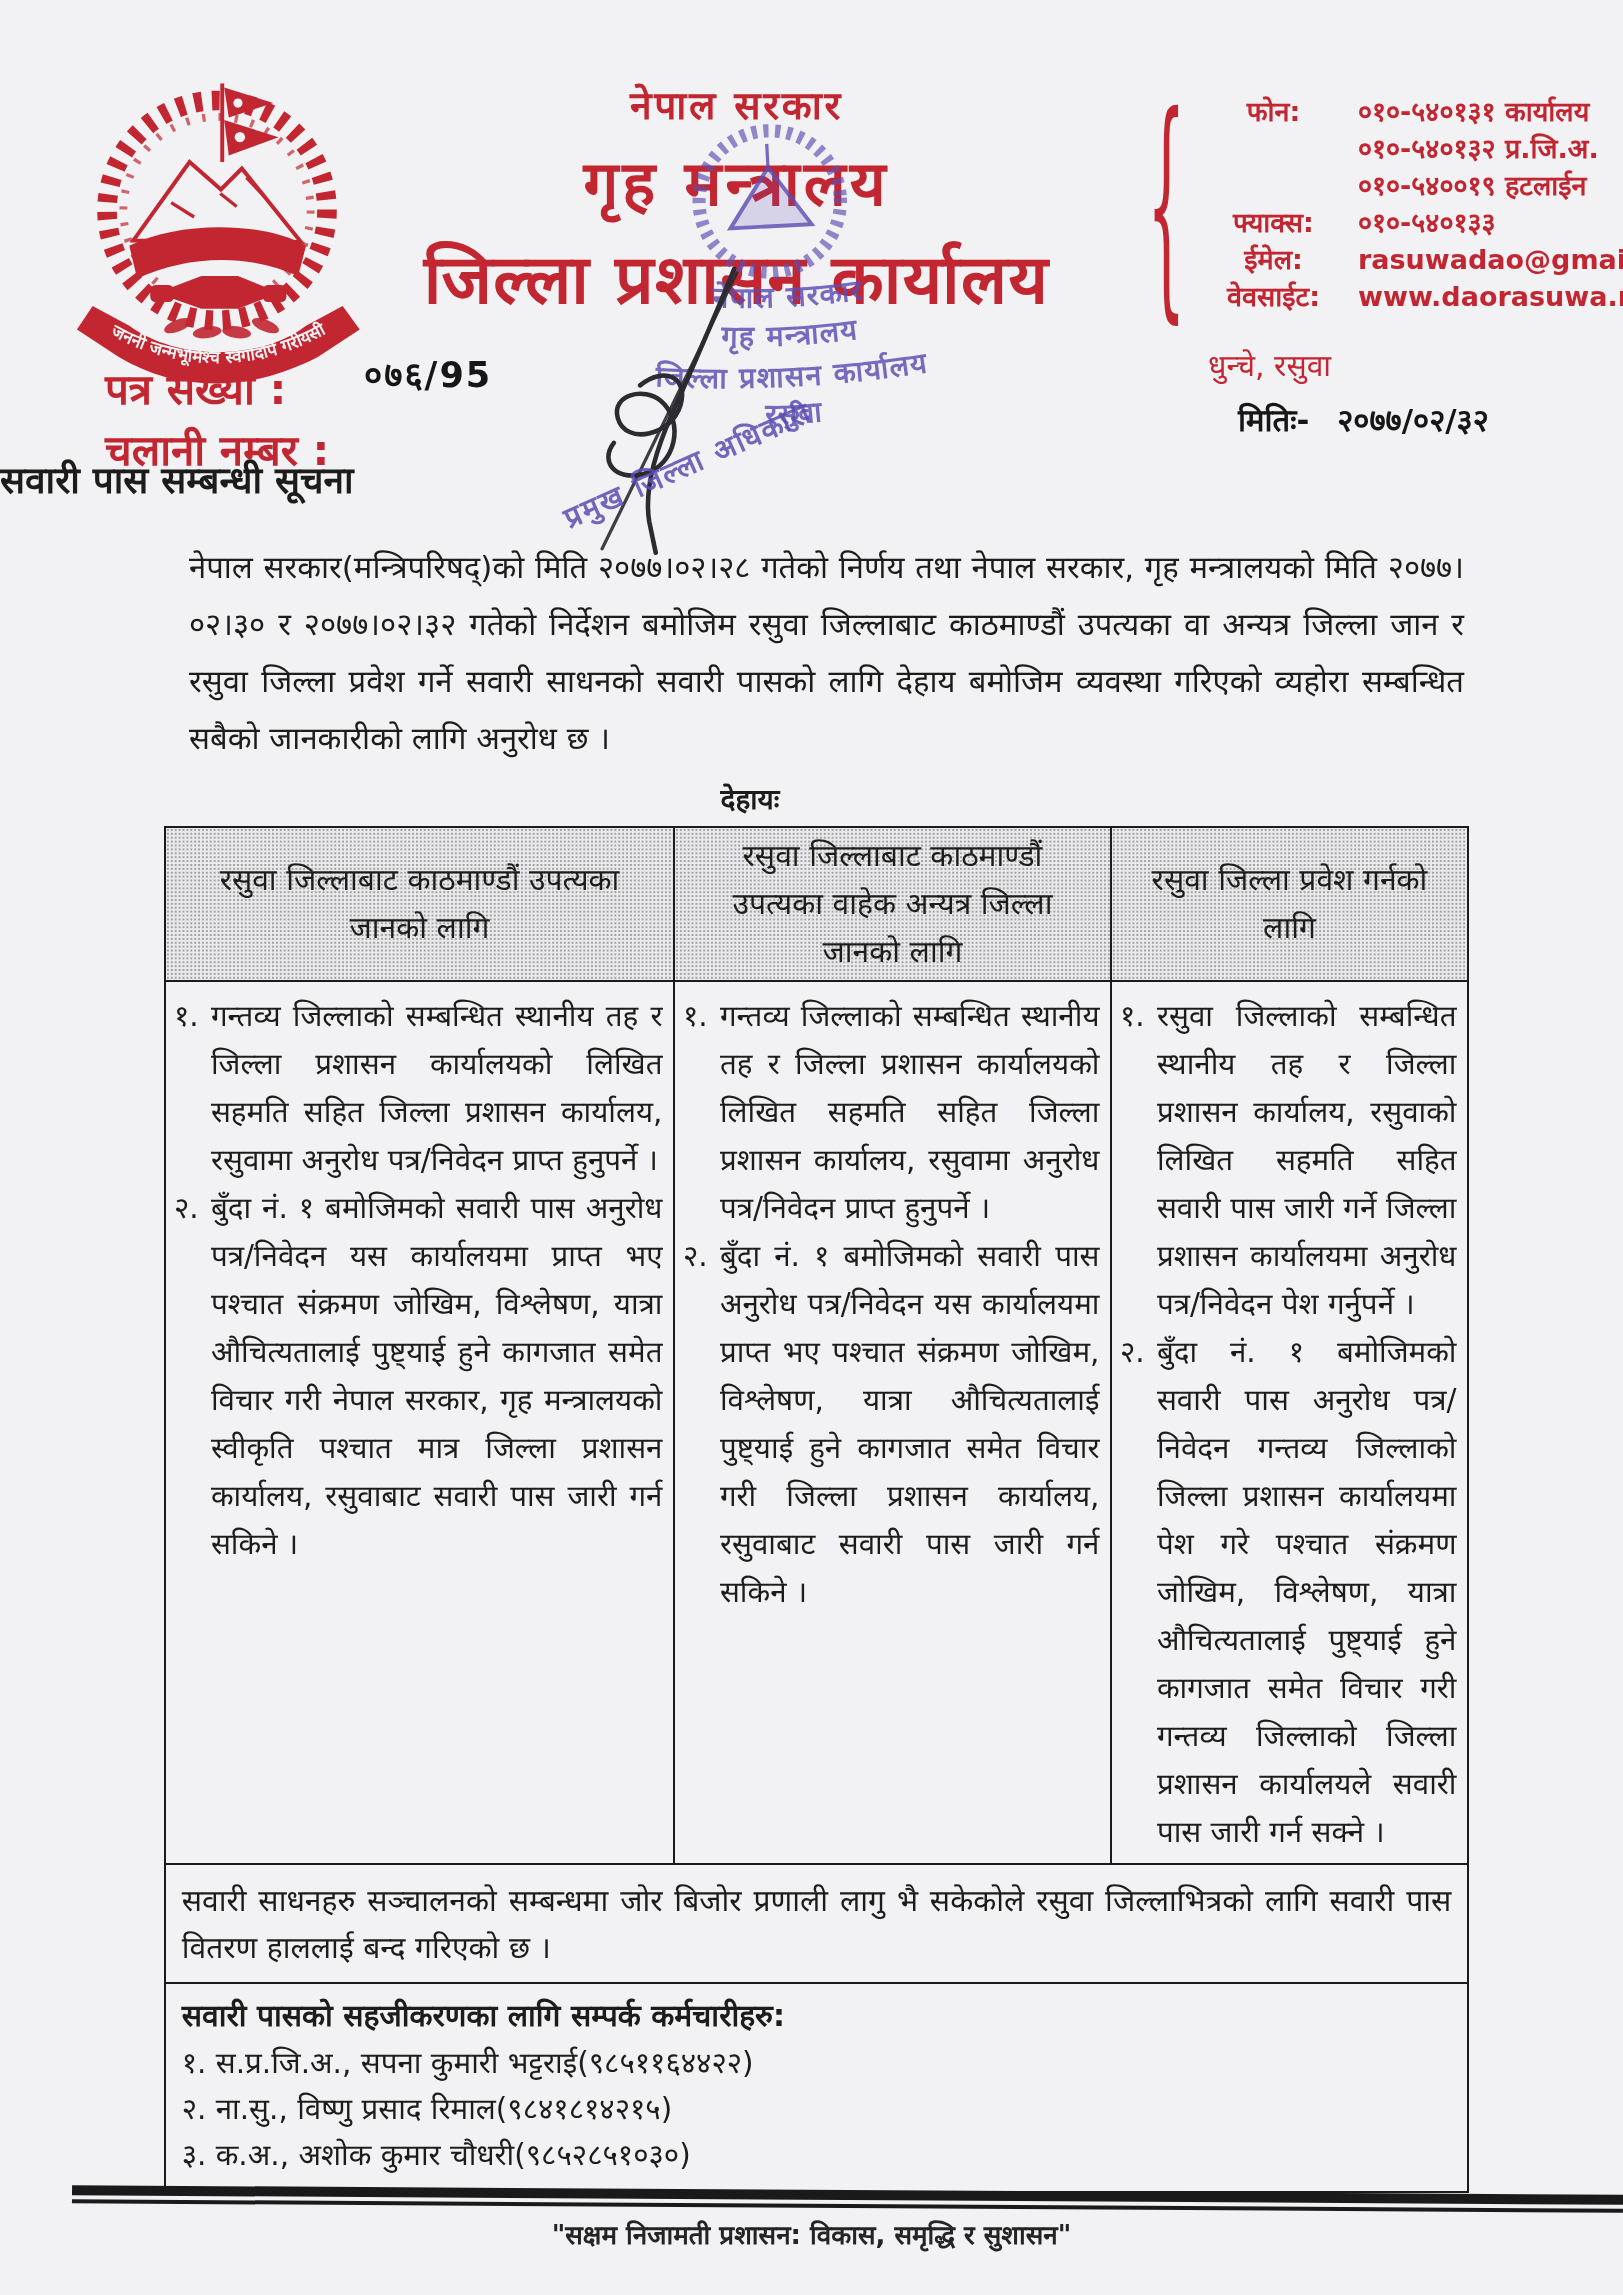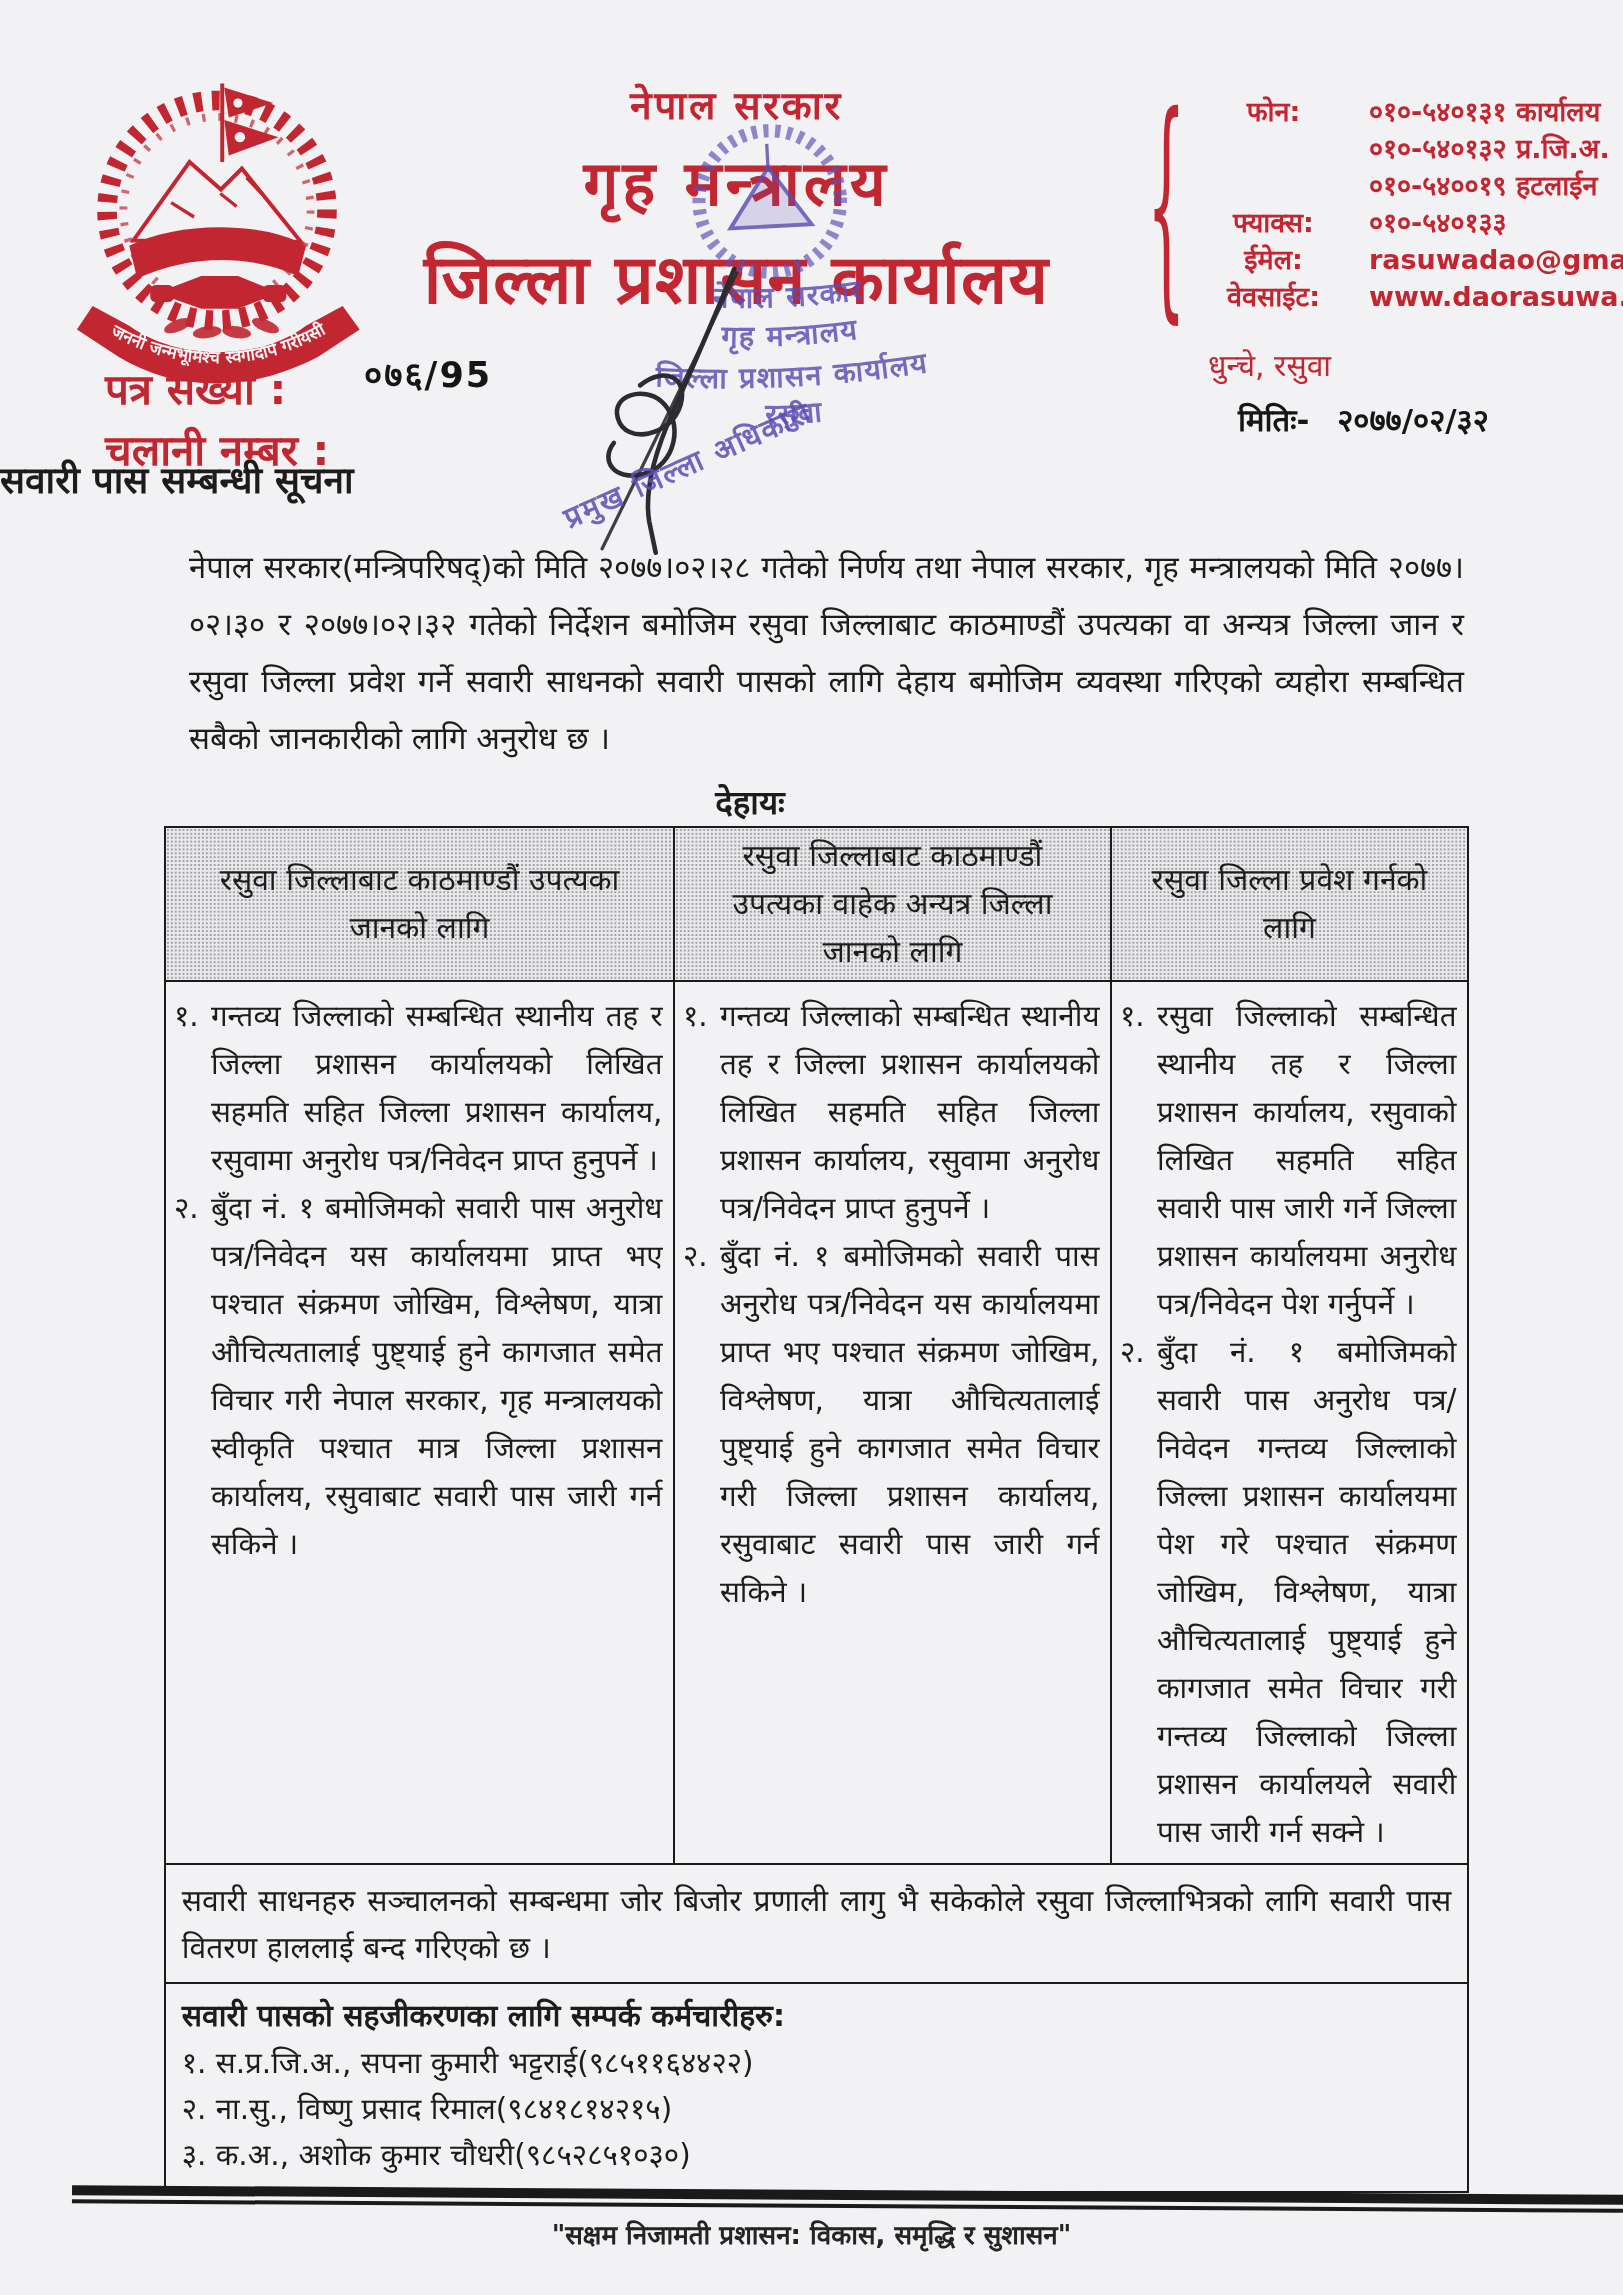--- a/index.html
+++ b/index.html
@@ -12,34 +12,34 @@
   .abs{position:absolute;}
   
   .head-center{left:308px;top:77px;width:857px;text-align:center;color:#c22731;}
   .gov-line{font-size:39px;font-weight:bold;letter-spacing:2.6px;}
   .ministry-line{font-size:62px;font-weight:bold;margin-top:9.2px;letter-spacing:3.9px;}
   .office-line{font-size:68px;font-weight:bold;margin-top:6.5px;letter-spacing:1.3px;white-space:nowrap;}
   .brace{left:1147px;top:84px;font-size:98px;color:#c22731;transform:scale(.62,2.45);transform-origin:top left;font-family:"DejaVu Serif",serif;line-height:98px;}
   .contact{left:1203px;top:93px;width:412px;color:#c22731;font-weight:bold;font-size:27px;line-height:37px;}
   .contact .row{display:flex;}
   .contact .lbl{width:141px;text-align:center;flex:none;}
-  .contact .val{margin-left:25px;text-align:left;white-space:nowrap;}
+  .contact .val{margin-left:14px;text-align:left;white-space:nowrap;}
   
   .stamp-svg{left:571px;top:97px;opacity:.82;}
   .officer-stamp{left:549px;top:424px;width:367px;color:#5b4db3;font-size:29px;font-weight:bold;letter-spacing:2px;transform:rotate(-24deg);opacity:.85;white-space:nowrap;}
   .sig-svg{left:504px;top:261px;}
   
   .ref-label{color:#c22731;font-weight:bold;font-size:42px;white-space:nowrap;}
   .ref-value{color:#161616;font-weight:bold;font-size:35px;letter-spacing:2px;}
   .place-line{color:#c22731;font-weight:normal;font-size:30px;}
   .date-line{color:#161616;font-weight:bold;font-size:31px;white-space:nowrap;}
   
   .title{left:0;top:453px;width:1623px;text-align:left;font-size:37px;font-weight:bold;}
   .intro{left:189px;top:539px;width:1275px;font-size:31px;line-height:57px;text-align:justify;}
-  .caption{left:0;top:779px;width:1500px;text-align:center;font-size:33px;font-weight:bold;}
+  .caption{left:0;top:779px;width:1500px;text-align:center;font-size:28px;font-weight:bold;}
   table.pass{position:absolute;left:164px;top:826px;width:1304px;border-collapse:collapse;table-layout:fixed;}
   table.pass th,table.pass td{border:2px solid #1b1b1b;}
   table.pass{border:2.6px solid #1b1b1b;}
   th.hd{
     height:103px;font-size:30px;font-weight:normal;text-align:center;vertical-align:middle;
     padding:3.9px 18.3px;line-height:48px;
     background-color:#e9e9ec;
     background-image:radial-gradient(circle,rgba(45,45,50,.38) 0.7px,transparent 1px);
     background-size:3.9px 3.9px;
   }

